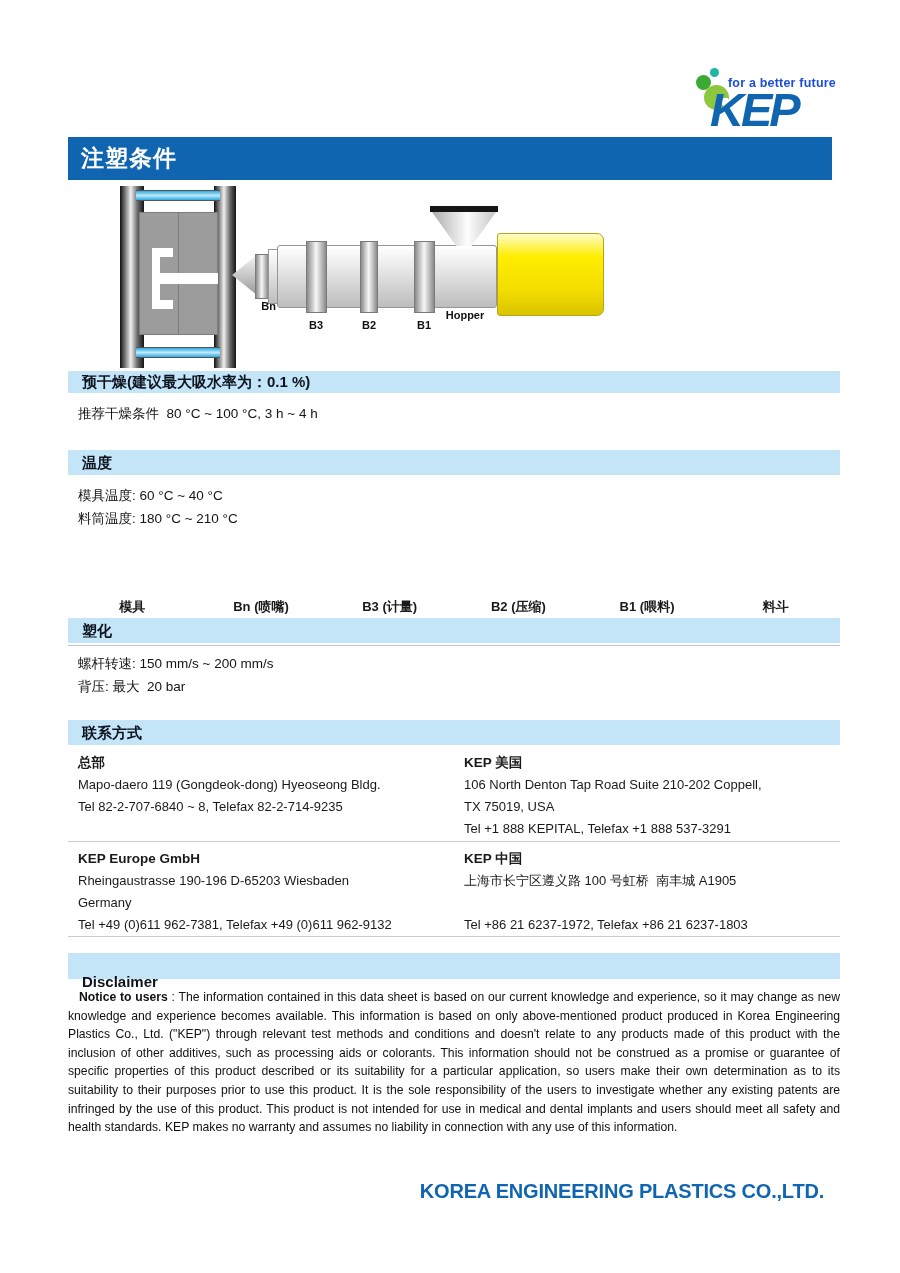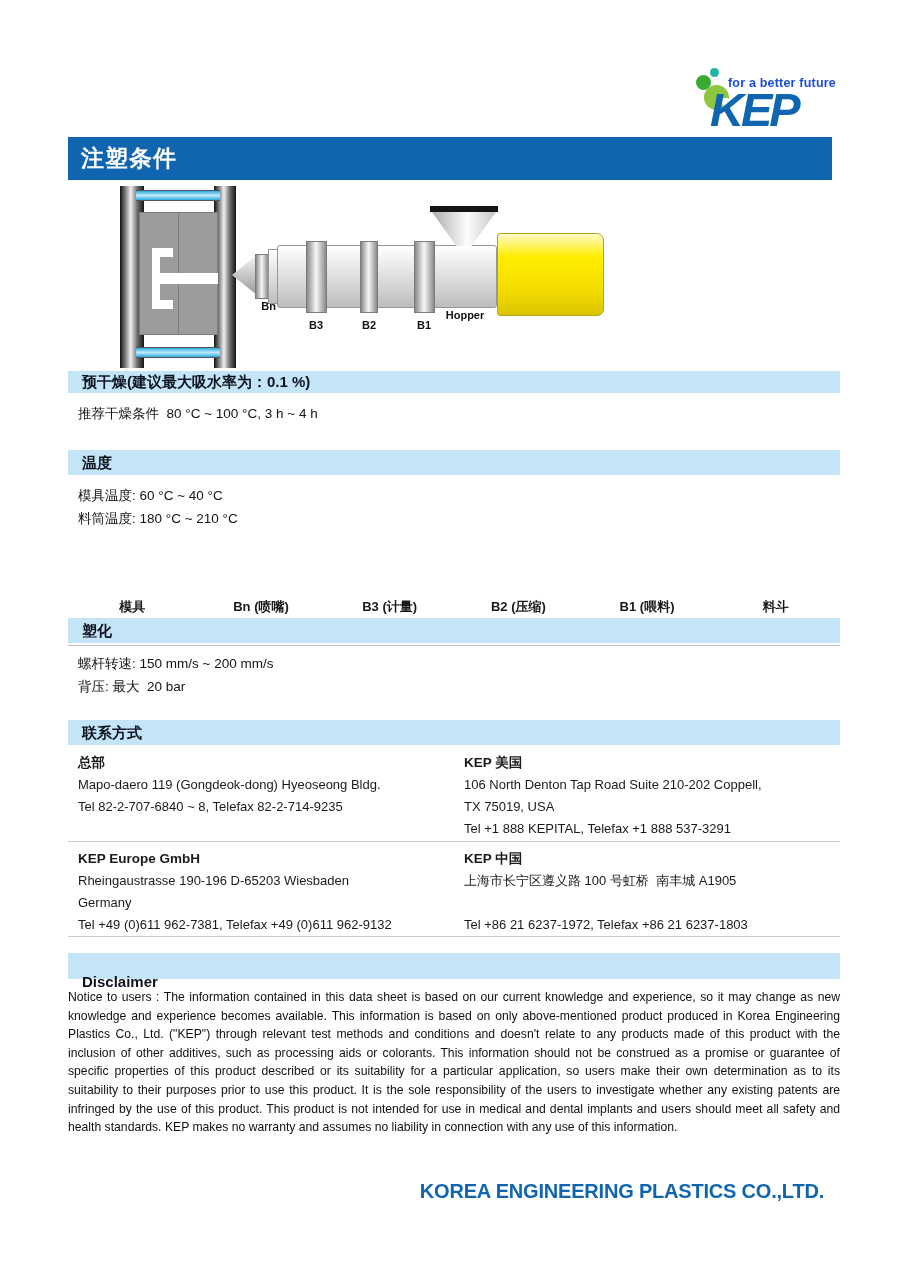--- a/index.html
+++ b/index.html
@@ -82,21 +82,21 @@
   .c-row { display:flex; }
   .c-row.r1 { min-height:90px; border-bottom:1px solid #cccccc; }
   .c-row.r2 { min-height:88px; border-bottom:1px solid #cccccc; padding-top:6px; }
   .c-cell { width:50%; padding-left:10px; }
   .c-title { font-size:13.5px; font-weight:700; line-height:22px; }
   .c-line  { font-size:13px; line-height:22px; min-height:22px; white-space:pre-wrap; }
 
   
   .disc-body { position:absolute; left:68px; top:988px; width:772px; font-size:12.2px; line-height:18.6px;
                text-align:justify; color:#111; }
-  .disc-body b { font-weight:400; }
+  .disc-body b { font-weight:700;margin-left:11px; }
 
   
   .footer { position:absolute; left:68px; top:1180px; width:772px; text-align:right; padding-right:16px;
             font-size:20px; font-weight:800; color:#1065b0; letter-spacing:-0.2px; }
 </style>
 </head>
 <body>
 
 <div class="page">
 

